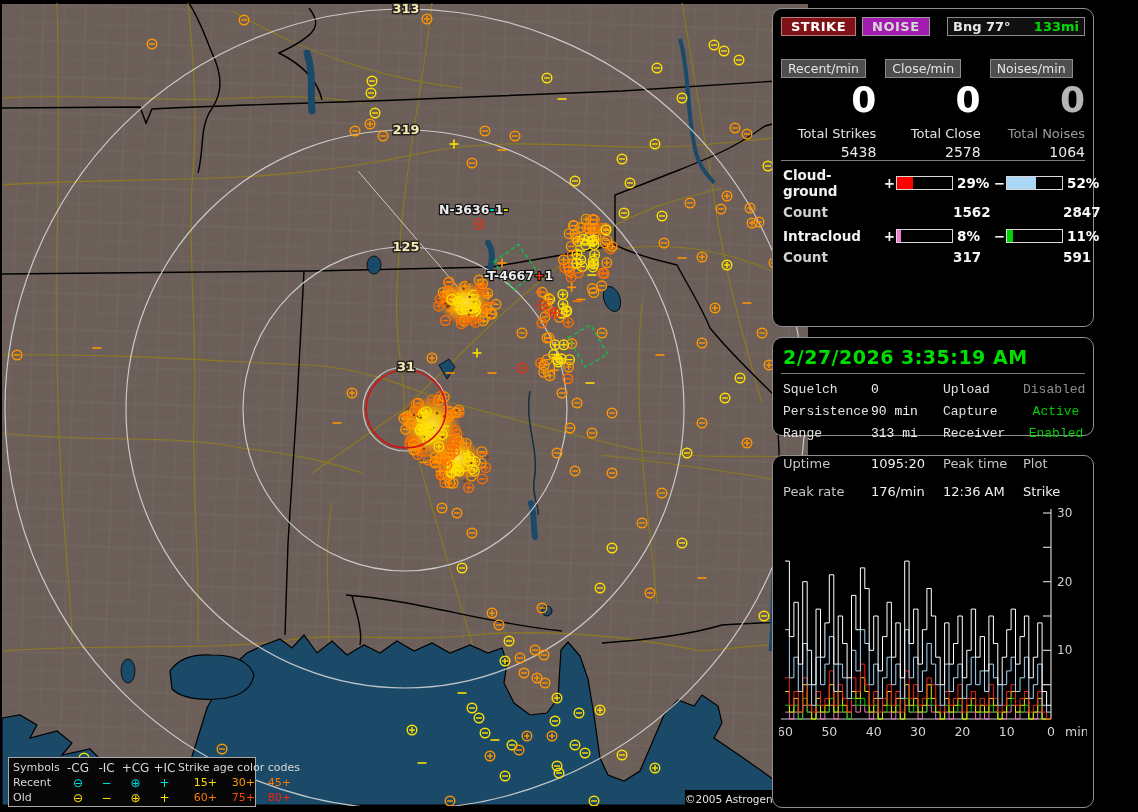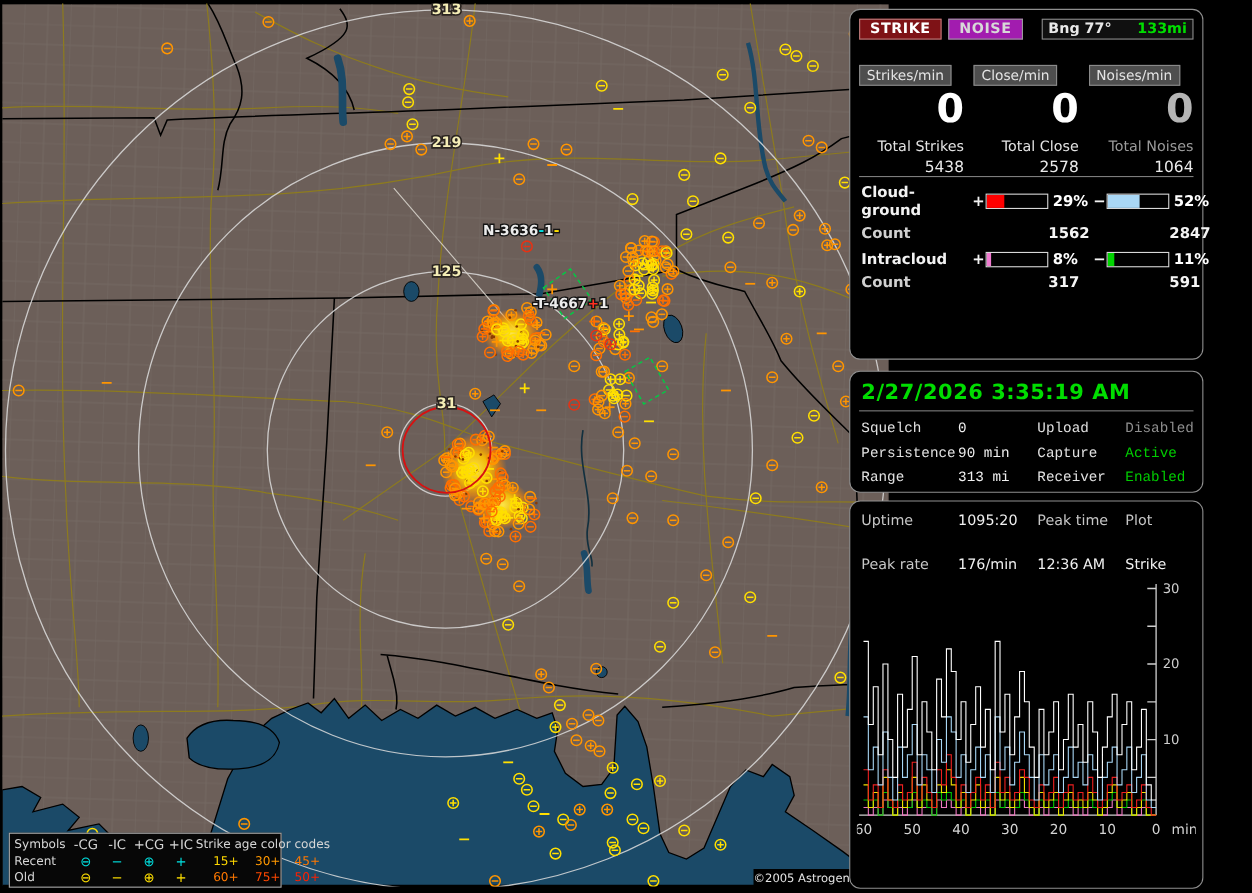--- a/index.html
+++ b/index.html
@@ -11,21 +11,21 @@
     font-size:11px;color:#d6d6d6;padding:2px 0 0 4px;}
   .map-legend .c{white-space:nowrap;line-height:12px;}
   .map-legend .sym{font-size:12px;text-align:center;}
   .map-legend .age{text-align:right;font-weight:500;}
   .map-legend .hdr-age{grid-column:6/9;}
   .copyright{position:absolute;left:683px;top:787px;width:124px;height:18px;background:#000;color:#e4e4e4;
     font-size:10.5px;line-height:18px;text-align:center;white-space:nowrap;}
   
   .panel-box{position:absolute;left:772px;width:322px;background:#000;border:1px solid #8f8f8f;border-radius:10px;box-sizing:border-box;color:#e8e8e8;}
   #box1{top:8px;height:319px;}
-  #box2{top:337px;height:111px;}
+  #box2{top:337px;height:99px;}
   #box3{top:455px;height:353px;}
   .btn-row{display:flex;align-items:center;margin:8px 8px 0 8px;}
   .chip-btn{font-weight:bold;font-size:13px;padding:1px 9px;border:1px solid #9a9a9a;background:#a21caf;color:#d8d8d8;letter-spacing:.5px;}
   .strike-btn{background:#7e1216;color:#fff;border-color:#b97c7c;margin-right:6px;}
   .bng-box{margin-left:auto;display:flex;width:126px;justify-content:space-between;border:1px solid #8a8a8a;background:#101010;
     padding:1px 5px;font-size:13px;font-weight:bold;text-align:center;}
   .bng-val{color:#00de00;}
   .counter-row{display:flex;margin:22px 8px 0 8px;}
   .counter-col{width:96px;}
   .counter-col + .counter-col{margin-left:9px;}
@@ -45,22 +45,22 @@
   .dist-pct{font-weight:bold;color:#fff;padding-left:4px;}
   .dist-count-row{color:#d0d0d0;font-weight:bold;margin-top:5px;margin-bottom:8px;}
   .dist-count-row .cv{grid-column-start:auto;color:#f5f5f5;}
   .dc-label{grid-column:1;} .dc-pos{grid-column:2/5;} .dc-neg{grid-column:5/8;}
   .datetime{color:#00dd00;font-size:19px;font-weight:bold;margin:8px 10px 5px 10px;letter-spacing:.5px;}
   .date-hr{border:none;border-top:1px solid #7d7d7d;margin:0 8px 8px 8px;}
   .settings-grid{display:grid;grid-template-columns:88px 72px 80px 66px;margin:0 8px 0 10px;font-size:13px;row-gap:7px;font-family:Liberation Mono, monospace;}
   .settings-grid .lbl{color:#e0e0e0;}
   .settings-grid .val{color:#f0f0f0;}
   .v-dim{color:#8f8f8f !important;}
-  .v-green{color:#00cc00 !important;}
-  .stats-grid{display:grid;grid-template-columns:88px 72px 80px 66px;margin:10px 8px 0 10px;font-size:13px;row-gap:25px;}
+  .v-green{color:#00cc00 !important;text-align:center;}
+  .stats-grid{display:grid;grid-template-columns:88px 72px 80px 66px;margin:0 8px 0 10px;font-size:13px;row-gap:13px;}
   .stats-grid .lbl{color:#c6c6c6;}
   .stats-grid .val{color:#f0f0f0;}
   .trend-row{display:flex;margin:14px 8px 0 10px;font-size:13px;gap:10px;}
   .trend-row .lbl{color:#c6c6c6;} .trend-row .val{color:#f0f0f0;}
   #trend-svg{display:block;margin:4px 0 0 6px;}
 </style>
 </head>
 <body>
 
 <div class="screen">
@@ -1763,38 +1763,38 @@
       <span class="c age" style="color: rgb(255, 152, 0);">30+</span>
       <span class="c age" style="color: rgb(255, 120, 0);">45+</span>
 
       <span class="c">Old</span>
       <span class="c sym" style="color: rgb(255, 224, 0);">⊖</span>
       <span class="c sym" style="color: rgb(255, 224, 0);">−</span>
       <span class="c sym" style="color: rgb(255, 224, 0);">⊕</span>
       <span class="c sym" style="color: rgb(255, 224, 0);">+</span>
       <span class="c age" style="color: rgb(255, 120, 0);">60+</span>
       <span class="c age" style="color: rgb(255, 72, 0);">75+</span>
-      <span class="c age" style="color: rgb(255, 32, 0);">50+</span>
+      <span class="c age" style="color: rgb(255, 32, 0);">80+</span>
     </div>
 
     <div class="copyright">©2005 Astrogenic Systems</div>
   </div>
 
   <div class="panel-box" id="box1">
     <div class="btn-row">
       <span class="chip-btn strike-btn">STRIKE</span>
       <span class="chip-btn">NOISE</span>
       <span class="bng-box">
         <span>Bng 77°</span>
         <span class="bng-val">133mi</span>
       </span>
     </div>
     <div class="counter-row">
       <div class="counter-col">
-        <span class="cnt-chip">Strikes/min</span>
+        <span class="cnt-chip">Recent/min</span>
         <div class="cnt-zero">0</div>
         <div class="cnt-total-label">Total Strikes</div>
         <div class="cnt-total-val">5438</div>
       </div>
       <div class="counter-col">
         <span class="cnt-chip">Close/min</span>
         <div class="cnt-zero">0</div>
         <div class="cnt-total-label">Total Close</div>
         <div class="cnt-total-val">2578</div>
       </div>

